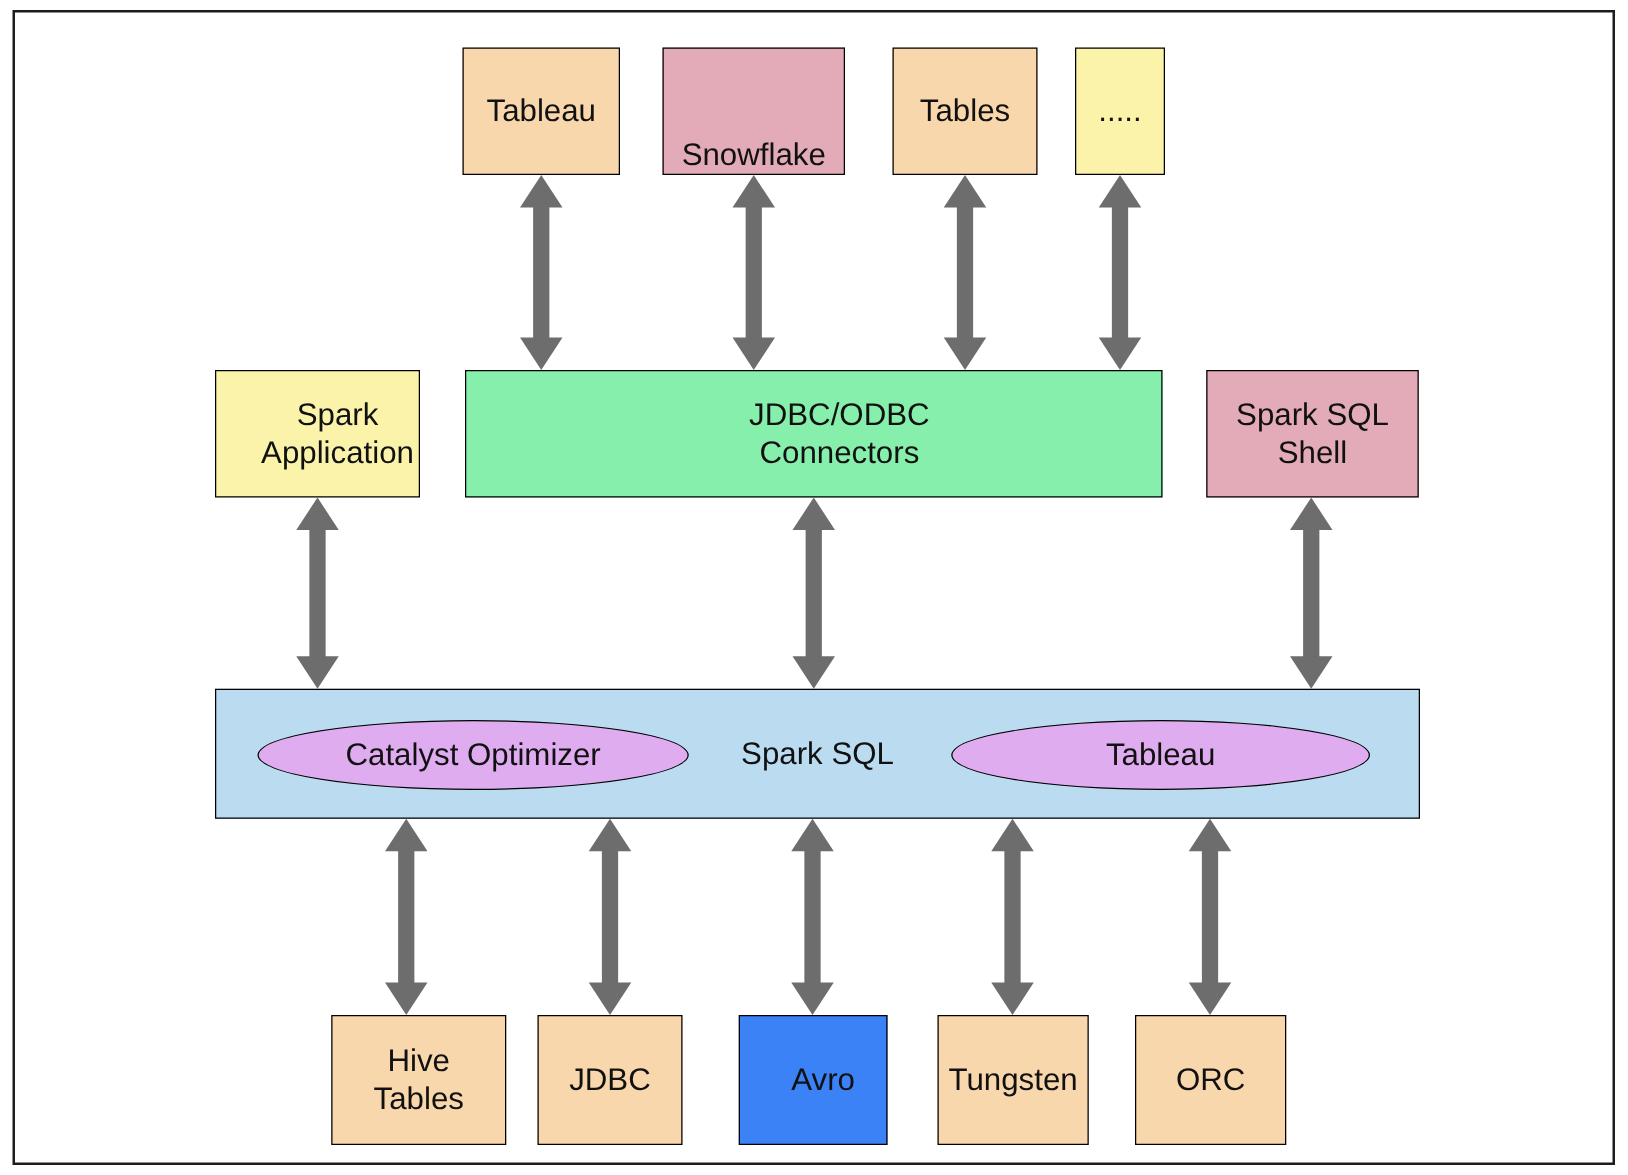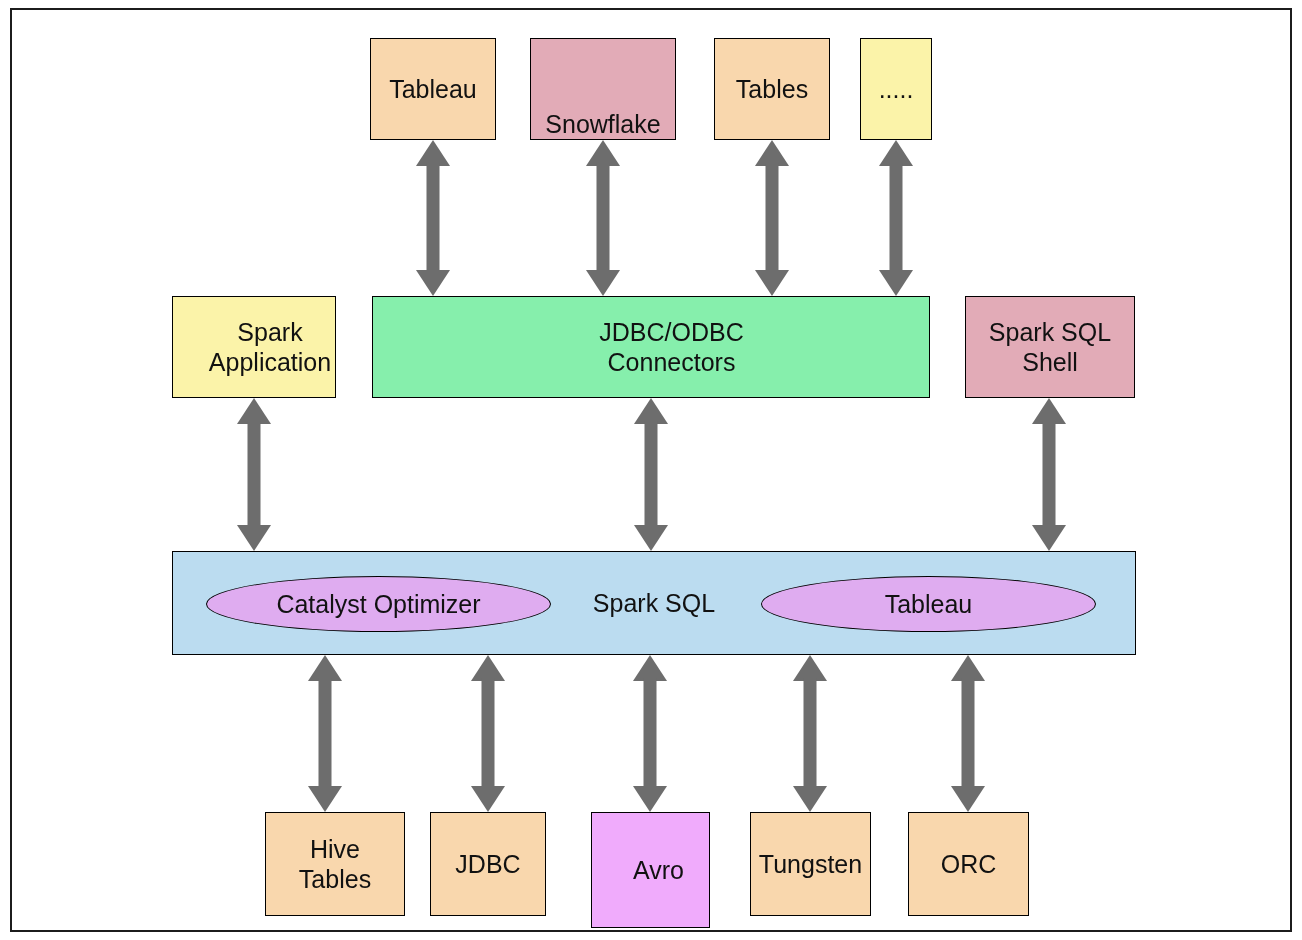--- a/index.html
+++ b/index.html
@@ -160,21 +160,21 @@
     <span class="head down"></span>
   </div>
 
   <div class="box" style="left: 265px; top: 812px; width: 140px; height: 104px; background: rgb(249, 215, 173);">
     <span>Hive
 Tables</span>
   </div>
   <div class="box" style="left: 430px; top: 812px; width: 116px; height: 104px; background: rgb(249, 215, 173);">
     <span>JDBC</span>
   </div>
-  <div class="box" style="left: 591px; top: 812px; width: 119px; height: 116px; background: #f0abfc; padding-left: 16px;">
+  <div class="box" style="left: 591px; top: 812px; width: 119px; height: 104px; background: #3b82f6; padding-left: 16px;">
     <span>Avro</span>
   </div>
   <div class="box" style="left: 750px; top: 812px; width: 121px; height: 104px; background: rgb(249, 215, 173);">
     <span>Tungsten</span>
   </div>
   <div class="box" style="left: 908px; top: 812px; width: 121px; height: 104px; background: rgb(249, 215, 173);">
     <span>ORC</span>
   </div>
 </div>
 

